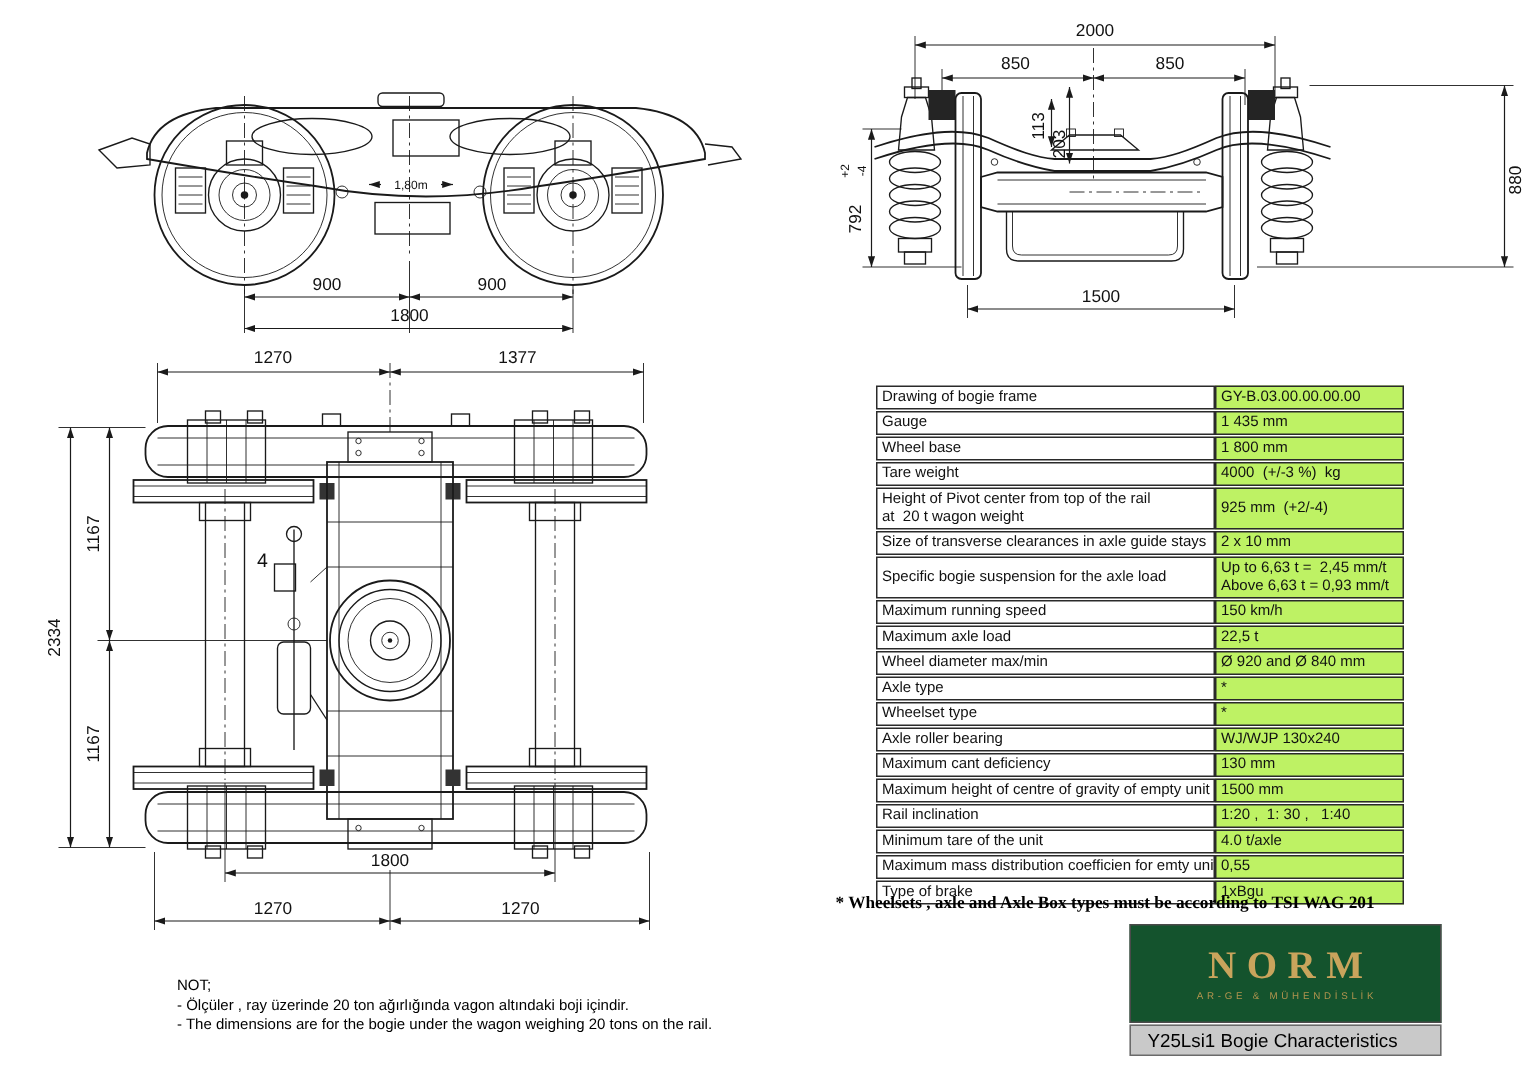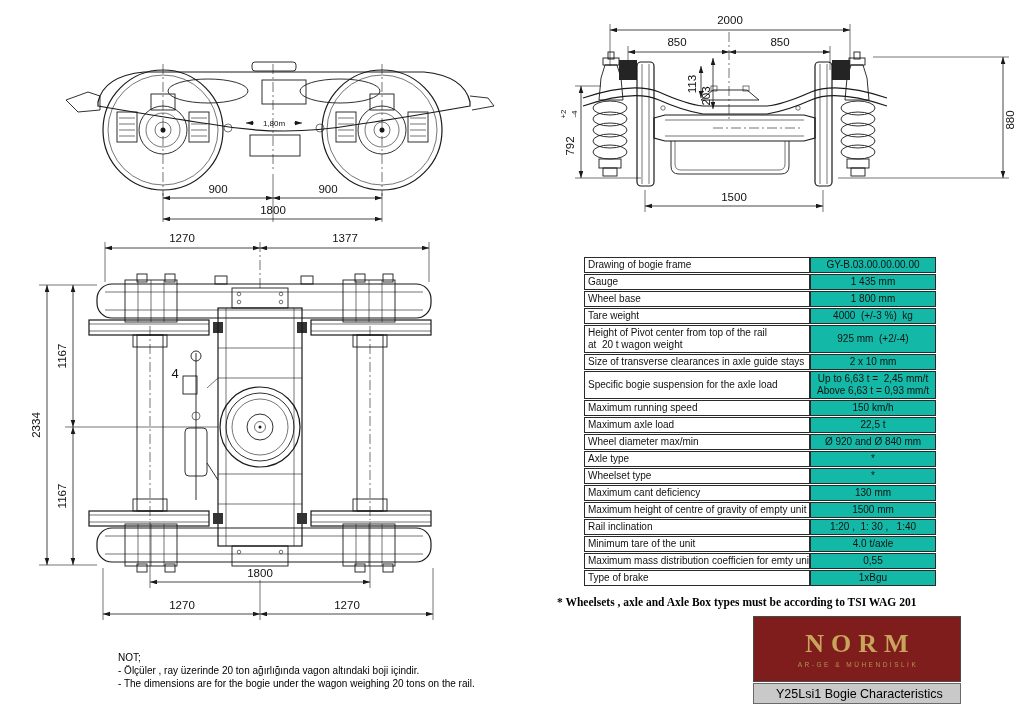--- a/index.html
+++ b/index.html
@@ -10,35 +10,35 @@
   .dimtxt{font-size:11.5px;}
   .dimtxt-sm{font-size:8px;}
   .lbl4{font-size:13px;}
 
   
   table.spec{position:absolute;left:584px;top:256px;width:352px;
              border-collapse:separate;border-spacing:0 1px;table-layout:fixed;}
   table.spec td{border:1px solid #2a2a2a;font-size:10px;line-height:1.2;
                 padding:1px 3px;white-space:pre;overflow:hidden;vertical-align:middle;}
   table.spec td.lbl{width:218px;background:#ffffff;}
-  table.spec td.val{background:#14b8a6;text-align:center;}
+  table.spec td.val{background:#bef264;}
 
   .footnote{position:absolute;left:557px;top:596px;width:400px;
             font-family:"Liberation Serif",serif;font-weight:bold;
             font-size:11.5px;color:#000;}
   .note{position:absolute;left:118px;top:651px;font-size:10px;line-height:13px;color:#000;}
 
   .brandblock{position:absolute;left:753px;top:616px;width:208px;}
-  .logo-box{height:64px;background:#7f1d1d;border:1px solid #4a4a4a;
+  .logo-box{height:64px;background:#14532d;border:1px solid #4a4a4a;
             display:flex;flex-direction:column;align-items:center;justify-content:center;}
   .brand{color:#c9a45c;font-family:"Liberation Serif",serif;font-weight:bold;
          font-size:26px;letter-spacing:7px;padding-left:7px;line-height:1;}
   .brand-sub{color:#b1944e;font-size:6.5px;letter-spacing:2.5px;margin-top:4px;padding-left:2px;}
   .logo-title{margin-top:1px;height:19px;background:#c9c9c9;border:1px solid #6a6a6a;
-              font-size:12.5px;color:#000;display:flex;align-items:center;padding-left:22px;}
+              font-size:12.5px;color:#000;display:flex;align-items:center;padding-left:11px;}
   .sheet-label{position:absolute;left:950px;top:736px;width:70px;text-align:right;
                font-size:8.5px;color:#222;}
   .thin{stroke:#1a1a1a;stroke-width:0.6;fill:none;}
   .mid{stroke:#1a1a1a;stroke-width:0.9;fill:none;}
   .main{stroke:#1a1a1a;stroke-width:1.2;fill:none;}
   .dim{stroke:#1a1a1a;stroke-width:0.8;fill:none;}
   .cl{stroke:#1a1a1a;stroke-width:0.6;fill:none;stroke-dasharray:10 3 2 3;}
 </style>
 </head>
 <body>
@@ -431,20 +431,24 @@
         </tr>
         <tr>
           <td class="lbl">Axle type</td>
           <td class="val">*</td>
         </tr>
         <tr>
           <td class="lbl">Wheelset type</td>
           <td class="val">*</td>
         </tr>
         <tr>
+          <td class="lbl">Axle roller bearing</td>
+          <td class="val">WJ/WJP 130x240</td>
+        </tr>
+        <tr>
           <td class="lbl">Maximum cant deficiency</td>
           <td class="val">130 mm</td>
         </tr>
         <tr>
           <td class="lbl">Maximum height of centre of gravity of empty unit</td>
           <td class="val">1500 mm</td>
         </tr>
         <tr>
           <td class="lbl">Rail inclination</td>
           <td class="val">1:20 ,  1: 30 ,   1:40</td>

